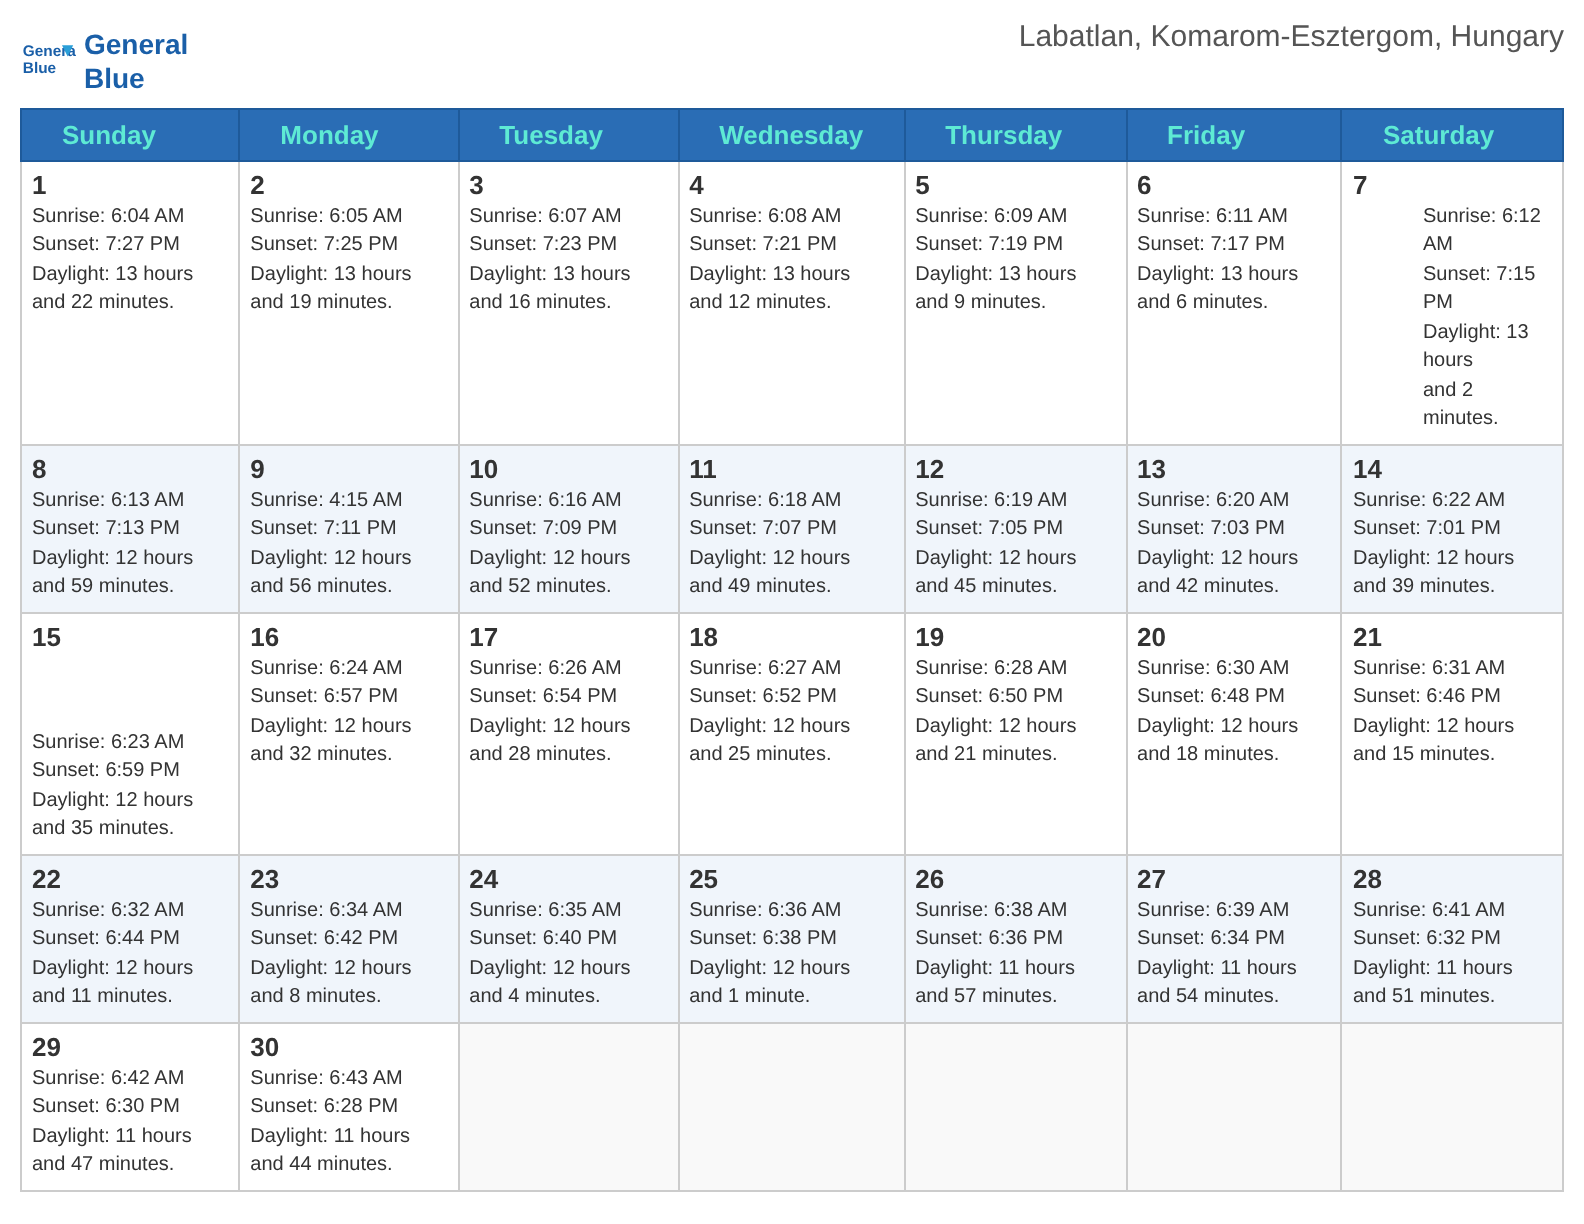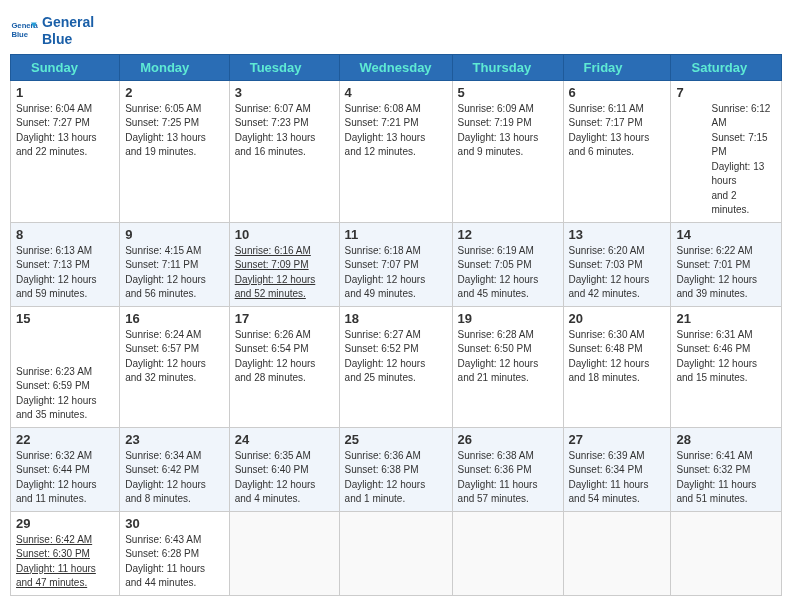--- a/index.html
+++ b/index.html
@@ -104,20 +104,21 @@
       <polygon points="30,8 38,8 34,16" fill="#2a9fd8"></polygon>
     </svg>
     <div>
       <div class="logo-text">
         <span>General</span><br>
         <span>Blue</span>
       </div>
     </div>
   </div>
   <div class="title-block">
+    <div class="title-location">Labatlan, Komarom-Esztergom, Hungary</div>
   </div>
 </div>
 
 <table class="calendar">
   <thead>
     <tr>
     <th>Sunday</th>
         <th>Monday</th>
         <th>Tuesday</th>
         <th>Wednesday</th>
@@ -188,21 +189,21 @@
         </td>
         <td>
           <span class="day-num">9</span>
           <div class="day-detail" style="white-space: pre-line;">Sunrise: 4:15 AM
 Sunset: 7:11 PM
 Daylight: 12 hours
 and 56 minutes.</div>
         </td>
         <td>
           <span class="day-num">10</span>
-          <div class="day-detail" style="white-space: pre-line; text-decoration: underline;">Sunrise: 6:16 AM
+          <div class="day-detail" style="white-space: pre-line;">Sunrise: 6:16 AM
 Sunset: 7:09 PM
 Daylight: 12 hours
 and 52 minutes.</div>
         </td>
         <td>
           <span class="day-num">11</span>
           <div class="day-detail" style="white-space: pre-line;">Sunrise: 6:18 AM
 Sunset: 7:07 PM
 Daylight: 12 hours
 and 49 minutes.</div>
@@ -327,21 +328,21 @@
           <span class="day-num">28</span>
           <div class="day-detail" style="white-space: pre-line;">Sunrise: 6:41 AM
 Sunset: 6:32 PM
 Daylight: 11 hours
 and 51 minutes.</div>
         </td>
       </tr>
       <tr>
         <td>
           <span class="day-num">29</span>
-          <div class="day-detail" style="white-space: pre-line; text-decoration: underline;">Sunrise: 6:42 AM
+          <div class="day-detail" style="white-space: pre-line;">Sunrise: 6:42 AM
 Sunset: 6:30 PM
 Daylight: 11 hours
 and 47 minutes.</div>
         </td>
         <td>
           <span class="day-num">30</span>
           <div class="day-detail" style="white-space: pre-line;">Sunrise: 6:43 AM
 Sunset: 6:28 PM
 Daylight: 11 hours
 and 44 minutes.</div>

